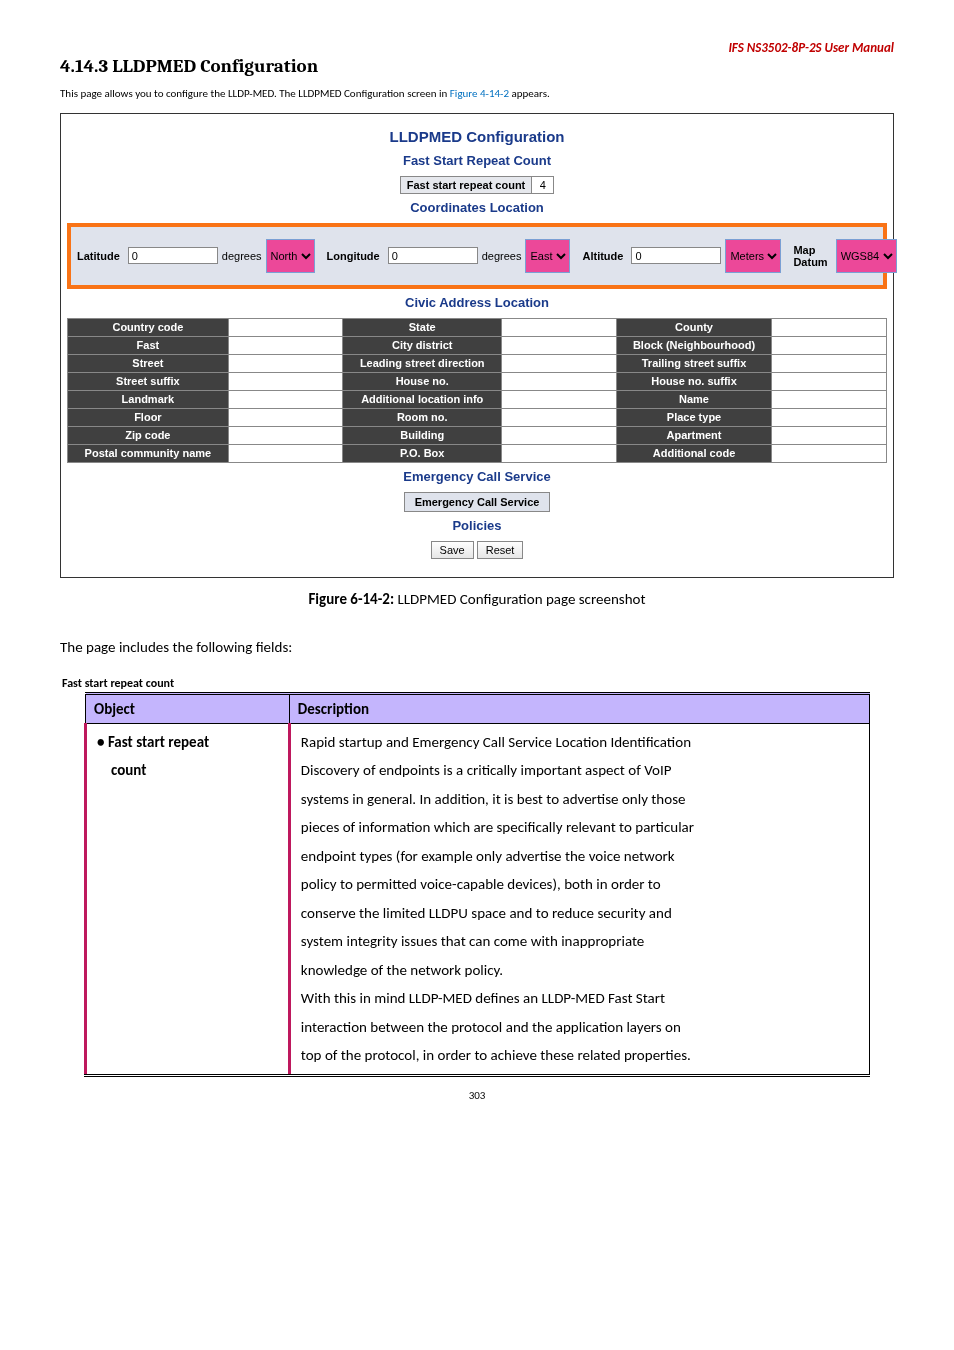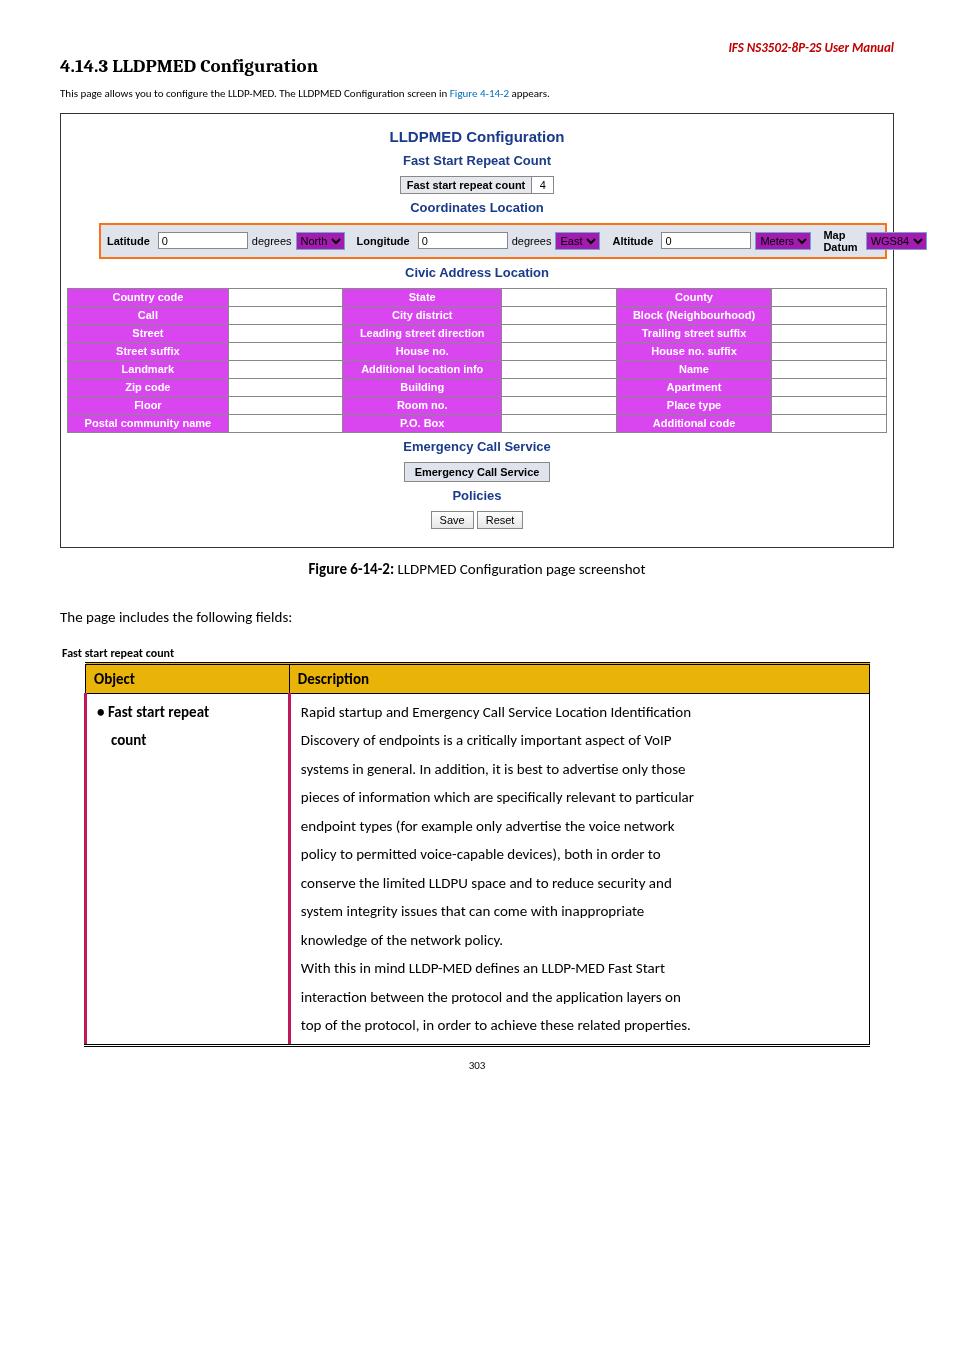--- a/index.html
+++ b/index.html
@@ -59,56 +59,55 @@
   .fast-start-table td.val {
     background: #fff;
     font-weight: normal;
     width: 22px;
     text-align: center;
   }
   .coord-row {
     display: flex;
     align-items: center;
     gap: 4px;
-    padding: 4px 2px;
+    padding: 12px 2px;
     background: #dfe3ec;
-    border: 2px solid #f97316;
+    border: 4px solid #f97316;
     font-size: 11px;
     margin-bottom: 6px;
-    margin-left: 32px;
   }
   .coord-row .lbl { font-weight: bold; padding: 0 4px; }
   .coord-row input[type=text] {
     border: 1px solid #888;
     width: 90px;
     height: 17px;
     font-size: 11px;
     padding: 0 3px;
     background:#fff;
   }
   .coord-row select {
     border: 1px solid #7a9fd4;
-    height: 18px;
-    font-size: 11px;
-    background:#a21caf;
+    height: 34px;
+    font-size: 11px;
+    background:#ec4899;
   }
   .civic-table {
     width: 100%;
     border-collapse: collapse;
     margin-bottom: 6px;
   }
   .civic-table td {
     border: 1px solid #888;
     padding: 2px 4px;
     font-size: 11px;
     text-align: center;
     height: 18px;
   }
   .civic-table td.h {
-    background: #d946ef;
+    background: #404040;
     color: #fff;
     font-weight: bold;
     margin-top: 16px;
   }
   .civic-table td.v {
     background: #fff;
     width: 14%;
   }
   .ecs-box {
     margin: 6px auto 4px auto;
@@ -147,21 +146,21 @@
     margin: 0 0 2px 2px;
   }
   .desc-wrap { padding: 0 24px; }
   .desc-table {
     width: 100%;
     border-collapse: collapse;
     border-top: 3px double #000;
     border-bottom: 3px double #000;
   }
   .desc-table th {
-    background: #eab308;
+    background: #c4b5fd;
     text-align: left;
     border: 1px solid #000;
     padding: 5px 8px;
     font-size: 15px;
     font-weight: bold;
   }
   .desc-table td {
     border-left: 3px solid #be185d;
     border-right: 1px solid #000;
     padding: 4px 8px 4px 10px;
@@ -228,21 +227,21 @@
     <tbody id="civic-body">
         <tr>
           <td class="h">Country code</td>
           <td class="v"></td>
           <td class="h">State</td>
           <td class="v"></td>
           <td class="h">County</td>
           <td class="v"></td>
         </tr>
         <tr>
-          <td class="h">Call</td>
+          <td class="h">Fast</td>
           <td class="v"></td>
           <td class="h">City district</td>
           <td class="v"></td>
           <td class="h">Block (Neighbourhood)</td>
           <td class="v"></td>
         </tr>
         <tr>
           <td class="h">Street</td>
           <td class="v"></td>
           <td class="h">Leading street direction</td>
@@ -260,33 +259,33 @@
         </tr>
         <tr>
           <td class="h">Landmark</td>
           <td class="v"></td>
           <td class="h">Additional location info</td>
           <td class="v"></td>
           <td class="h">Name</td>
           <td class="v"></td>
         </tr>
         <tr>
+          <td class="h">Floor</td>
+          <td class="v"></td>
+          <td class="h">Room no.</td>
+          <td class="v"></td>
+          <td class="h">Place type</td>
+          <td class="v"></td>
+        </tr>
+        <tr>
           <td class="h">Zip code</td>
           <td class="v"></td>
           <td class="h">Building</td>
           <td class="v"></td>
           <td class="h">Apartment</td>
-          <td class="v"></td>
-        </tr>
-        <tr>
-          <td class="h">Floor</td>
-          <td class="v"></td>
-          <td class="h">Room no.</td>
-          <td class="v"></td>
-          <td class="h">Place type</td>
           <td class="v"></td>
         </tr>
         <tr>
           <td class="h">Postal community name</td>
           <td class="v"></td>
           <td class="h">P.O. Box</td>
           <td class="v"></td>
           <td class="h">Additional code</td>
           <td class="v"></td>
         </tr>

